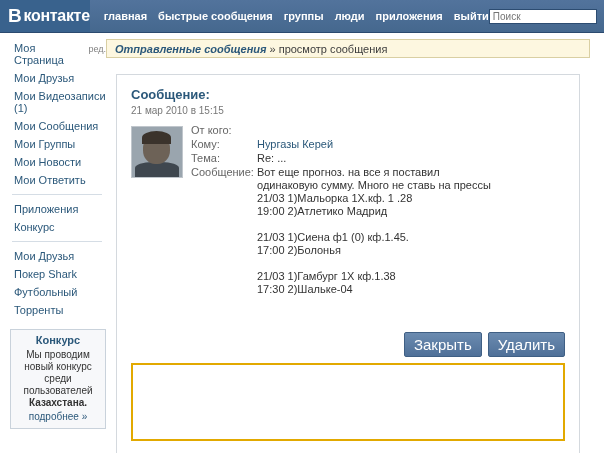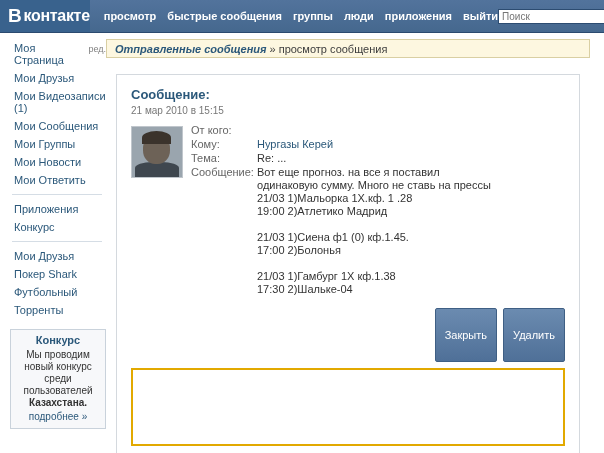--- a/index.html
+++ b/index.html
@@ -266,25 +266,26 @@
     justify-content: flex-end;
     gap: 6px;
     margin-top: 10px;
     padding-right: 2px;
   }
   .btn {
     background: #5d7da3;
     background: linear-gradient(to bottom, #6b8bb0 0%, #4f7098 100%);
     border: 1px solid #3f5f84;
     color: #ffffff;
-    font-size: 11px;
+    font-size: 15px;
     font-family: "Liberation Sans", sans-serif;
-    padding: 20px 9px;
+    padding: 3px 9px;
     cursor: pointer;
     border-radius: 2px;
+    margin-top: 24px;
   }
   .reply-area {
     margin-top: 6px;
     padding: 0 2px;
   }
   .reply-area textarea {
     width: 100%;
     height: 78px;
     border: 2px solid #e2a900;
     box-sizing: border-box;
@@ -305,21 +306,21 @@
 <body>
 
 <div class="page">
 
   <div class="header">
     <div class="logo">
       <span class="vk-mark">В</span>
       <span>контакте</span>
     </div>
     <div class="nav">
-      <a href="#">просмотр</a>
+      <a href="#">главная</a>
       <a href="#">быстрые сообщения</a>
       <a href="#">группы</a>
       <a href="#">люди</a>
       <a href="#">приложения</a>
       <a href="#">выйти</a>
     </div>
     <div class="search-box">
       <input type="text" placeholder="Поиск" style="">
     </div>
   </div>

